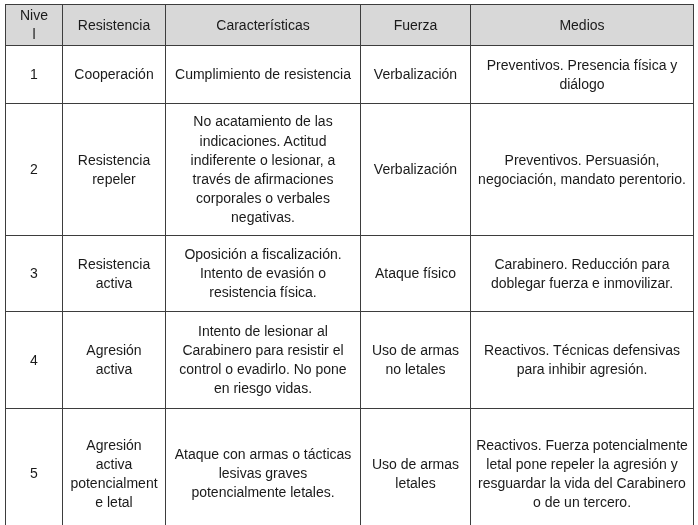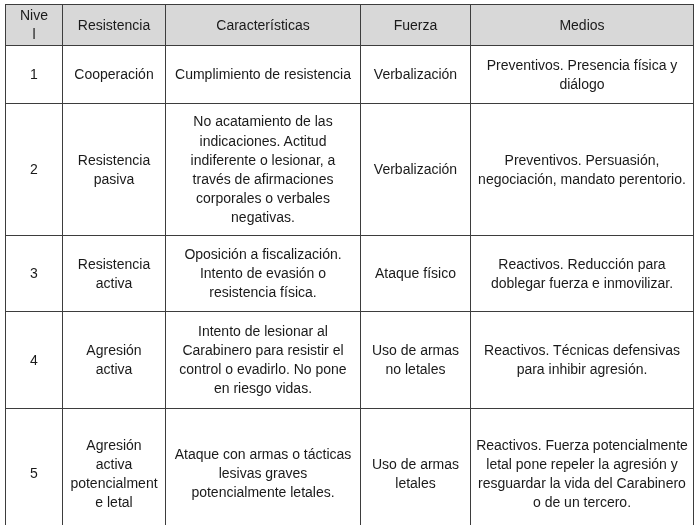--- a/index.html
+++ b/index.html
@@ -74,31 +74,31 @@
     <tbody>
       <tr class="r1">
         <td>1</td>
         <td>Cooperación</td>
         <td>Cumplimiento de resistencia</td>
         <td>Verbalización</td>
         <td>Preventivos. Presencia física y diálogo</td>
       </tr>
       <tr class="r2">
         <td>2</td>
-        <td>Resistencia pasiva</td>
+        <td>Resistencia repeler</td>
         <td>No acatamiento de las indicaciones. Actitud indiferente o lesionar, a través de afirmaciones corporales o verbales negativas.</td>
         <td>Verbalización</td>
         <td>Preventivos. Persuasión, negociación, mandato perentorio.</td>
       </tr>
       <tr class="r3">
         <td>3</td>
         <td>Resistencia activa</td>
         <td>Oposición a fiscalización. Intento de evasión o resistencia física.</td>
         <td>Ataque físico</td>
-        <td>Reactivos. Reducción para doblegar fuerza e inmovilizar.</td>
+        <td>Carabinero. Reducción para doblegar fuerza e inmovilizar.</td>
       </tr>
       <tr class="r4">
         <td>4</td>
         <td>Agresión activa</td>
         <td>Intento de lesionar al Carabinero para resistir el control o evadirlo. No pone en riesgo vidas.</td>
         <td>Uso de armas no letales</td>
         <td>Reactivos. Técnicas defensivas para inhibir agresión.</td>
       </tr>
       <tr class="r5">
         <td>5</td>

